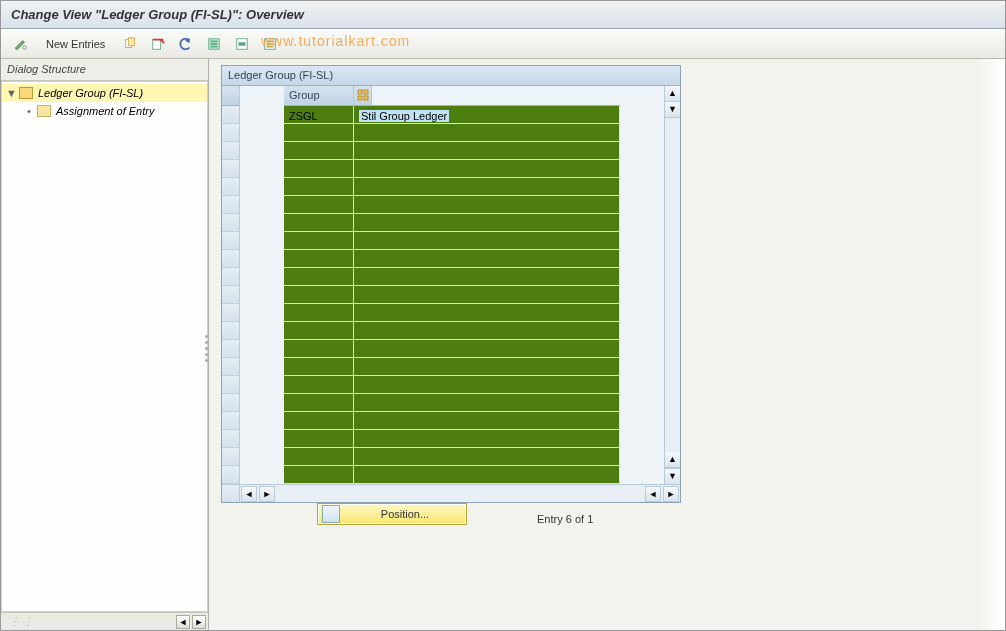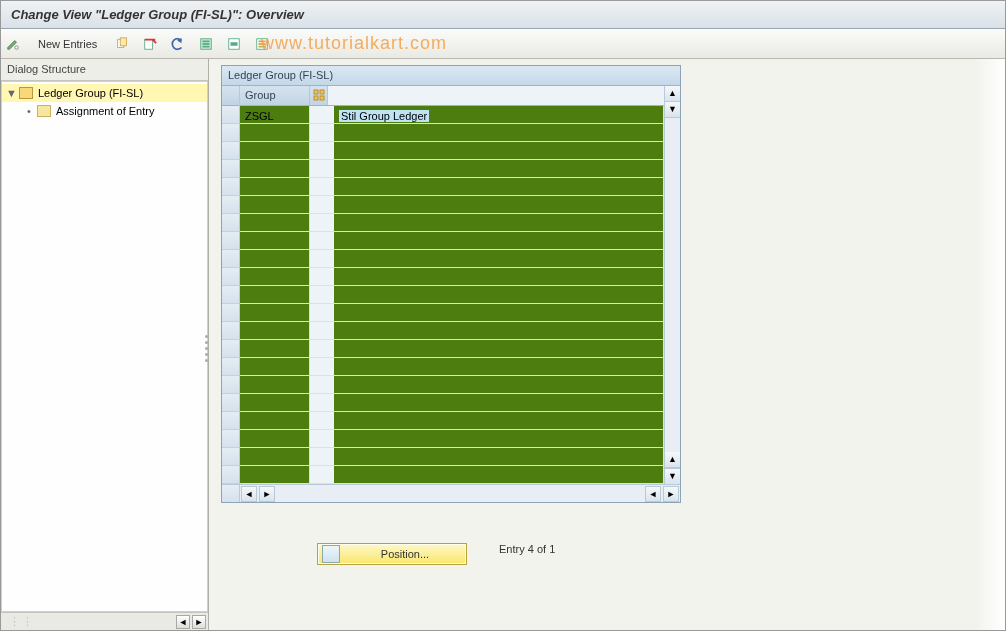--- a/index.html
+++ b/index.html
@@ -4,31 +4,31 @@
 <style>
   * { box-sizing: border-box; font-family: Arial, sans-serif; font-size: 11px; }
   html, body { margin:0; padding:0; width:1006px; height:631px; overflow:hidden; background:#f5f5f0; }
   .app { width:1006px; height:631px; border:1px solid #999; position:relative; background:#f2f2ee; }
 
   
   .titlebar { height:28px; background:linear-gradient(#f0f2f4,#d9e1e8); border-bottom:1px solid #9aa6b0; display:flex; align-items:center; padding:0 10px; }
   .titlebar .title { font-style:italic; font-weight:bold; font-size:13px; color:#333; }
 
   
-  .toolbar { height:30px; background:linear-gradient(#fbfbf9,#e9eae4); border-bottom:1px solid #b8b8b0; display:flex; align-items:center; padding:0 0; gap:4px; position:relative; }
+  .toolbar { height:30px; background:linear-gradient(#fbfbf9,#e9eae4); border-bottom:1px solid #b8b8b0; display:flex; align-items:center; padding:0 8px; gap:4px; position:relative; }
   .tbtn { height:20px; min-width:20px; border:1px solid transparent; background:transparent; display:inline-flex; align-items:center; justify-content:center; padding:0 4px; border-radius:2px; cursor:pointer; }
   .newentries { font-size:11px; color:#333; padding:0 8px; }
   .icon { width:14px; height:14px; display:inline-block; }
-  .watermark { position:absolute; left:260px; top:4px; font-size:18px; color:#f5a045; letter-spacing:1px; opacity:0.85; pointer-events:none; }
+  .watermark { position:absolute; left:260px; top:4px; font-size:14px; color:#f5a045; letter-spacing:1px; opacity:0.85; pointer-events:none; }
 
   
   .body { display:flex; height:calc(100% - 58px); }
 
   
-  .sidebar { width:208px; border-right:1px solid #b0b0a8; background:#f4f4ef; display:flex; flex-direction:column; position:relative; }
+  .sidebar { width:208px; border-right:1px solid #b0b0a8; background:#f4f4ef; display:flex; flex-direction:column; position:relative;font-style:italic; }
   .sidebar-header { height:22px; border-bottom:1px solid #c5c5bd; padding:4px 6px; color:#444; background:#eeeee8; }
   .tree { flex:1; overflow:hidden; background:#fefefe; border:1px solid #d0d0c8; margin:0; padding:2px 0; }
   .tree-node { display:flex; align-items:center; height:18px; padding-left:4px; white-space:nowrap; overflow:hidden; }
   .tree-node.selected { background:#fff7b2; }
   .tree-toggle { width:10px; text-align:center; color:#666; cursor:pointer; }
   .tree-icon { width:14px; height:12px; margin:0 3px; display:inline-block; }
   .folder-open { background:#f8d878; border:1px solid #b89838; }
   .folder-closed { background:#f6e6a0; border:1px solid #c7b25d; }
   .tree-label { padding:0 2px; }
 
@@ -39,48 +39,48 @@
   
   .splitter-dots { position:absolute; right:-1px; top:48%; width:4px; height:30px; display:flex; flex-direction:column; justify-content:space-around; }
   .splitter-dots span{ width:3px;height:3px;background:#aaa;border-radius:50%;}
 
   
   .main { flex:1; background:#f3f3ee; padding:6px 8px 0 8px; position:relative; display:flex; flex-direction:column; }
 
   
   .tablewrap { width:460px; border:1px solid #8da4b8; background:#eef3f8; margin-left:4px; }
   .tablewrap .caption { height:20px; background:linear-gradient(#dbe8f3,#c4d8e9); border-bottom:1px solid #9db3c6; padding:3px 6px; color:#345; }
-  .grid { display:flex; }
+  .grid { display:flex;gap:44px; }
   .rowheaders { width:18px; border-right:1px solid #b9c9d7; }
   .rh { height:18px; background:linear-gradient(#e5edf4,#d5e1ec); border-bottom:1px solid #c3d1dd; cursor:pointer; }
   .rh.header { height:20px; background:linear-gradient(#d5e3ef,#c1d4e4); border-bottom:1px solid #9db3c6;}
   .cols { flex:1; }
   .colhead { display:flex; height:20px; border-bottom:1px solid #9db3c6; }
   .colhead .ch { background:linear-gradient(#d5e3ef,#c1d4e4); border-right:1px solid #b5c7d6; padding:3px 5px; color:#345;}
   .ch.group { width:70px; }
   .ch.desc { flex:1; }
   .ch.cfg { width:18px; display:flex; align-items:center; justify-content:center; cursor:pointer;}
   .rows { }
   .row { display:flex; height:18px; border-bottom:1px solid #d7e1ea; }
   .cell { border-right:1px solid #d7e1ea; padding:4px 5px; background:#4d7c0f; overflow:hidden;}
   .cell.group { width:70px; }
-  .cell.desc { flex:1;margin-left:24px; }
+  .cell.desc { flex:1; }
   .row.data .cell.desc span { background:#bfe2f4; padding:0 2px;}
   .vscroll { width:16px; border-left:1px solid #b9c9d7; display:flex; flex-direction:column; }
   .vs-btn { height:16px; background:linear-gradient(#f5f8fb,#d9e4ed); border-bottom:1px solid #b9c9d7; text-align:center; font-size:9px; line-height:15px; cursor:pointer;}
   .vs-track { flex:1; background:#e8eef4; }
   .vs-btn.bottom { border-top:1px solid #b9c9d7; border-bottom:none;}
 
   .hscroll { height:18px; border-top:1px solid #b9c9d7; display:flex; align-items:center; background:#e8eef4;}
   .hs-spacer { width:18px; border-right:1px solid #b9c9d7; height:100%; background:linear-gradient(#e5edf4,#d5e1ec);}
   .hs-btn { width:16px; height:16px; background:linear-gradient(#f5f8fb,#d9e4ed); border:1px solid #b9c9d7; text-align:center; font-size:9px; line-height:14px; cursor:pointer; margin:0 1px;}
   .hs-track { flex:1; }
 
   
-  .footer { margin-top:40px; display:flex; align-items:flex-start; gap:32px; padding-left:100px;}
+  .footer { display:flex; align-items:flex-end; gap:70px; padding-left:100px;}
   .position-btn { width:150px; height:22px; background:linear-gradient(#fff8c8,#f9e66e); border:1px solid #b7a33c; display:flex; align-items:center; cursor:pointer; box-shadow:inset 0 0 0 1px #fffdeb; }
   .position-btn .pbicon { width:18px; height:18px; margin:0 4px; border:1px solid #8aa; background:linear-gradient(#eef6fb,#cfe2ef); display:inline-block;}
   .position-btn .pblbl { flex:1; text-align:center; color:#333;}
   .entry-status { color:#333; }
 
   
   .rightfade { position:absolute; top:0; right:0; width:28px; height:100%; background:linear-gradient(to left, #fff, rgba(255,255,255,0)); pointer-events:none;}
 </style>
 </head>
 <body>
@@ -333,19 +333,19 @@
           <div class="hs-btn">◄</div>
           <div class="hs-btn">►</div>
         </div>
       </div>
 
       <div class="footer">
         <div class="position-btn">
           <span class="pbicon"></span>
           <span class="pblbl">Position...</span>
         </div>
-        <div class="entry-status">Entry 4 of 1</div>
+        <div class="entry-status">Entry 6 of 1</div>
       </div>
 
       <div class="rightfade"></div>
     </div>
   </div>
 </div>
 
 </body></html>

